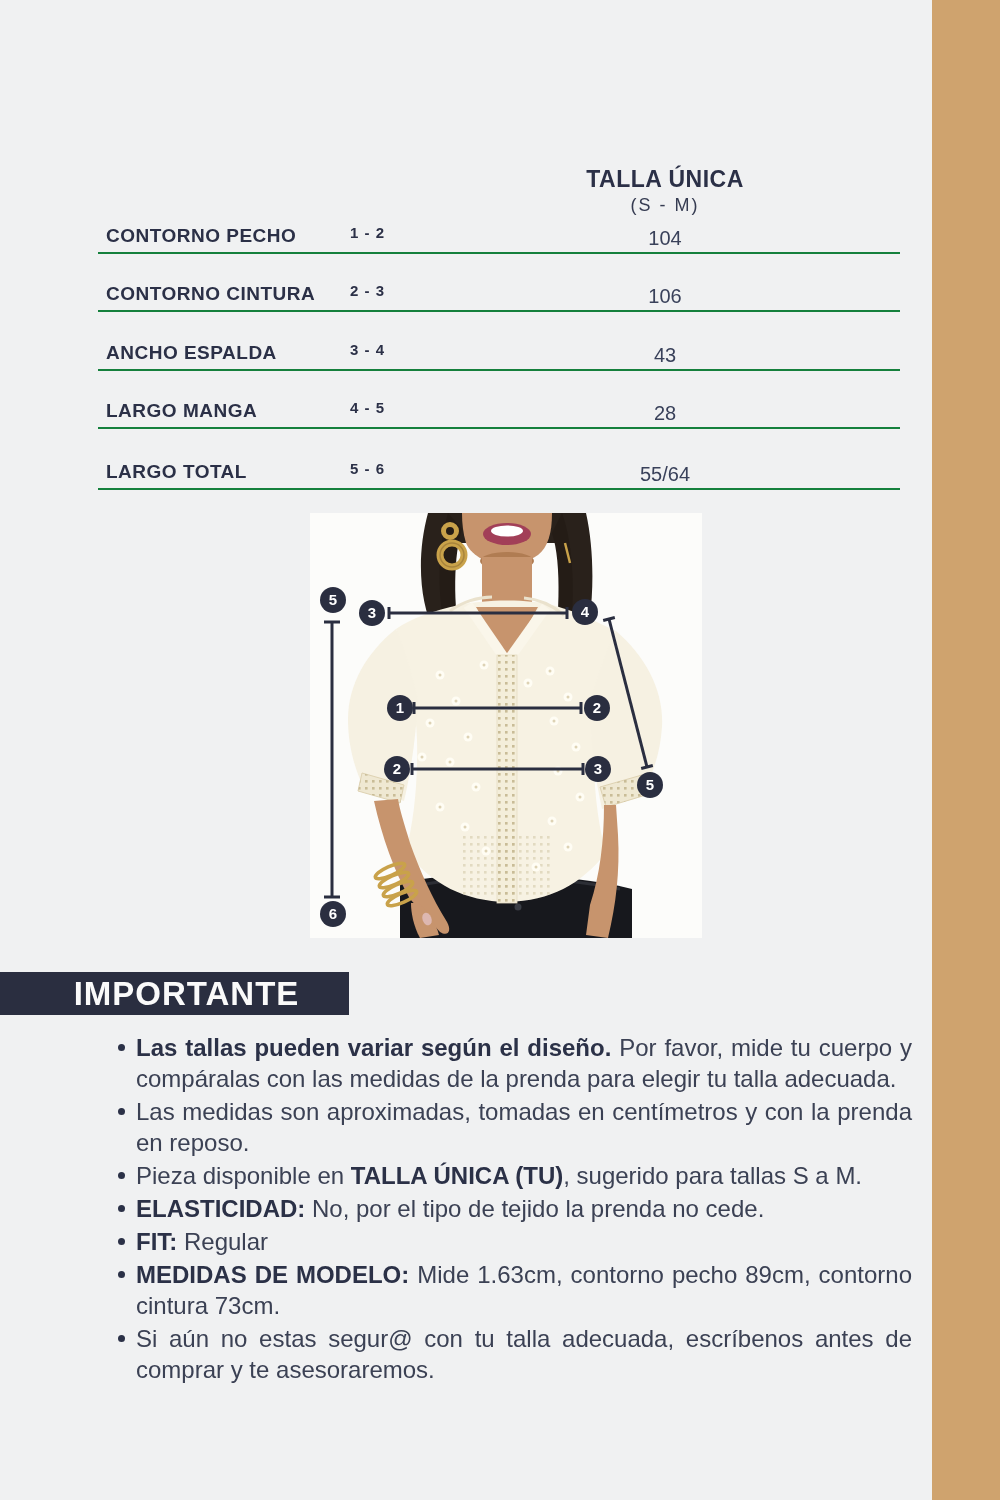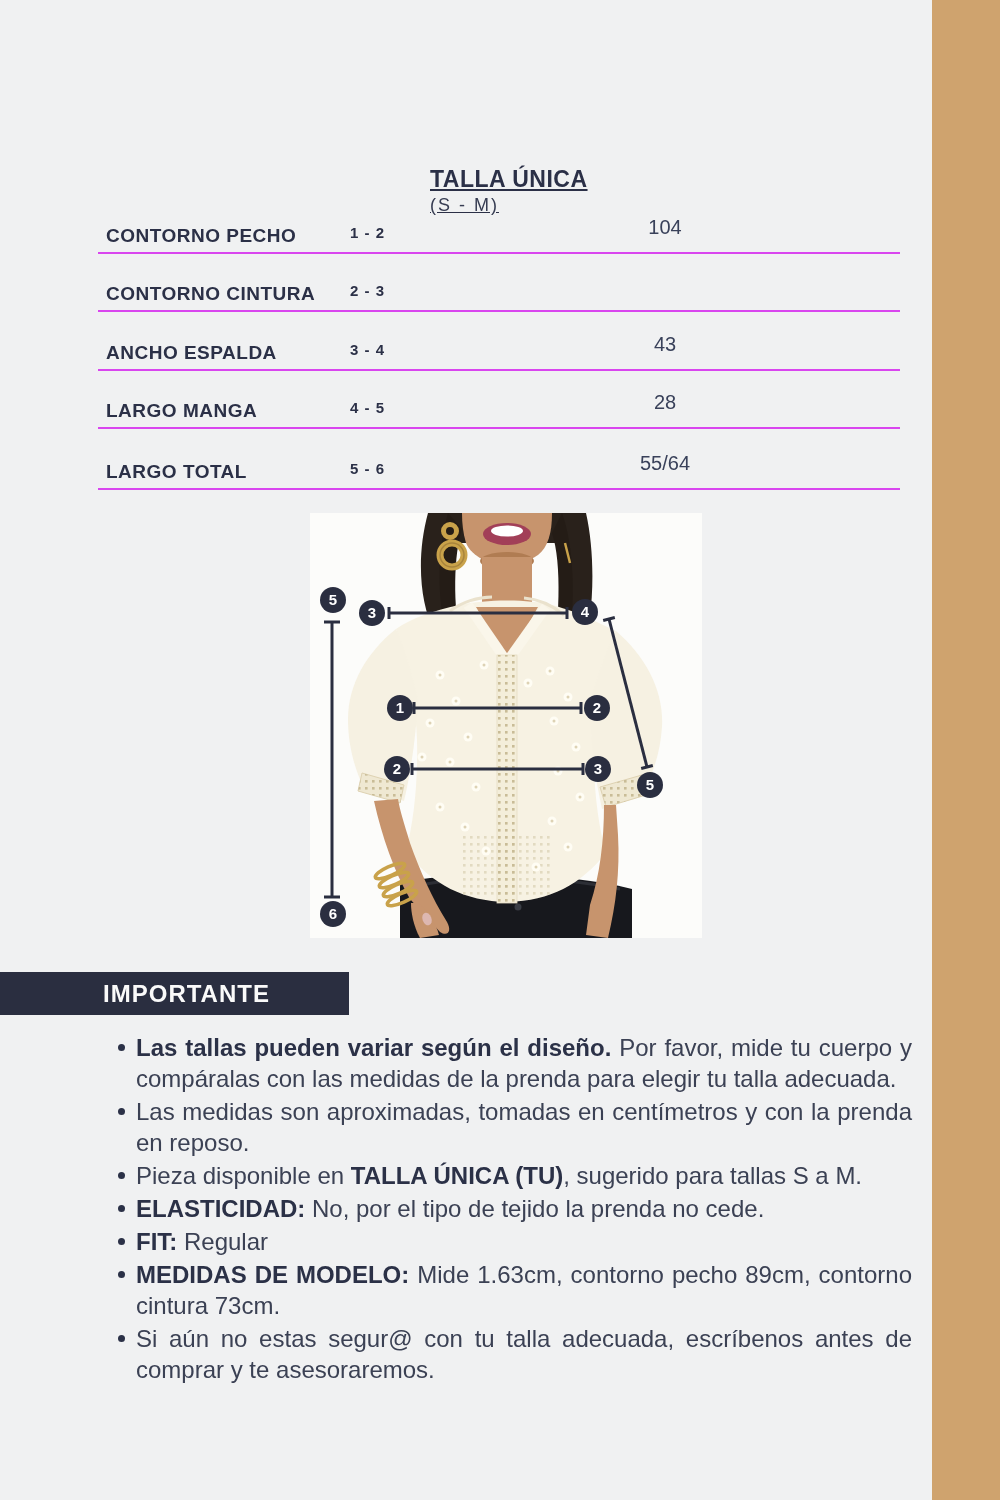--- a/index.html
+++ b/index.html
@@ -5,36 +5,36 @@
   html,body{margin:0;padding:0;}
   body{
     width:1000px;height:1500px;position:relative;overflow:hidden;
     background:#f0f1f2;
     font-family:"Liberation Sans","DejaVu Sans",sans-serif;
     color:#2b3047;
   }
   .stripe{position:absolute;top:0;right:0;width:68px;height:1500px;background:#cfa36e;}
 
   
-  .tbl-header{position:absolute;left:430px;top:166px;width:470px;text-align:left;text-decoration:underline;}
+  .tbl-header{position:absolute;left:430px;top:166px;width:470px;text-align:center;}
   .tbl-title{font-size:23px;font-weight:700;letter-spacing:.5px;color:#2b3047;}
   .tbl-sub{font-size:18px;font-weight:400;letter-spacing:2px;color:#363c52;margin-top:2px;}
-  .trow{position:absolute;left:98px;width:802px;height:30px;border-bottom:2px solid #d946ef;}
+  .trow{position:absolute;left:98px;width:802px;height:30px;border-bottom:2px solid #15803d;}
   .trow .lbl{position:absolute;left:8px;bottom:5px;font-size:19px;font-weight:700;letter-spacing:.5px;color:#2b3047;}
   .trow .rng{position:absolute;left:252px;bottom:11px;font-size:15px;font-weight:700;letter-spacing:1px;color:#2b3047;}
-  .trow .val{position:absolute;left:332px;bottom:13px;width:470px;text-align:center;font-size:20px;font-weight:400;color:#39415a;}
+  .trow .val{position:absolute;left:332px;bottom:2px;width:470px;text-align:center;font-size:20px;font-weight:400;color:#39415a;}
   .r1{top:222px}.r2{top:280px}.r3{top:339px}.r4{top:397px}.r5{top:458px}
 
   
   .diagram{position:absolute;left:300px;top:505px;width:410px;height:445px;}
 
   
   .banner{position:absolute;left:0;top:972px;width:349px;height:43px;background:#2a2e40;
           display:flex;align-items:center;justify-content:center;}
-  .banner span{color:#fafafa;font-size:24px;font-weight:700;letter-spacing:1px;transform:translateX(12px);}
+  .banner span{color:#fafafa;font-size:33px;font-weight:700;letter-spacing:1px;transform:translateX(12px);}
 
   
   ul.notes{position:absolute;left:112px;top:1032px;width:800px;margin:0;padding:0;list-style:none;}
   ul.notes li{
     position:relative;padding-left:24px;margin-bottom:2px;
     font-size:24px;line-height:31px;color:#3b4154;text-align:justify;
   }
   ul.notes li::before{
     content:"";position:absolute;left:6px;top:12px;width:7px;height:7px;border-radius:50%;background:#2b3147;
   }
@@ -51,20 +51,21 @@
 </div>
 
 <div class="trow r1">
   <span class="lbl">CONTORNO PECHO</span>
   <span class="rng">1 - 2</span>
   <span class="val">104</span>
 </div>
 <div class="trow r2">
   <span class="lbl">CONTORNO CINTURA</span>
   <span class="rng">2 - 3</span>
+  <span class="val">106</span>
 </div>
 <div class="trow r3">
   <span class="lbl">ANCHO ESPALDA</span>
   <span class="rng">3 - 4</span>
   <span class="val">43</span>
 </div>
 <div class="trow r4">
   <span class="lbl">LARGO MANGA</span>
   <span class="rng">4 - 5</span>
   <span class="val">28</span>

